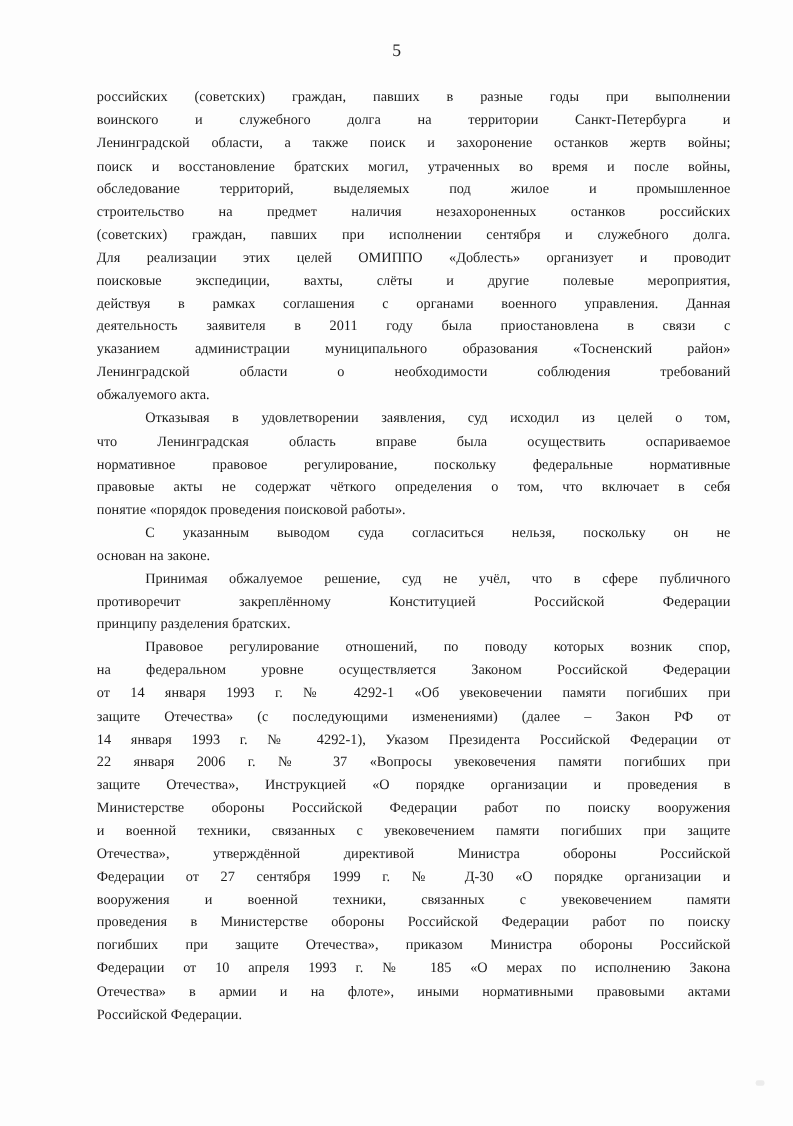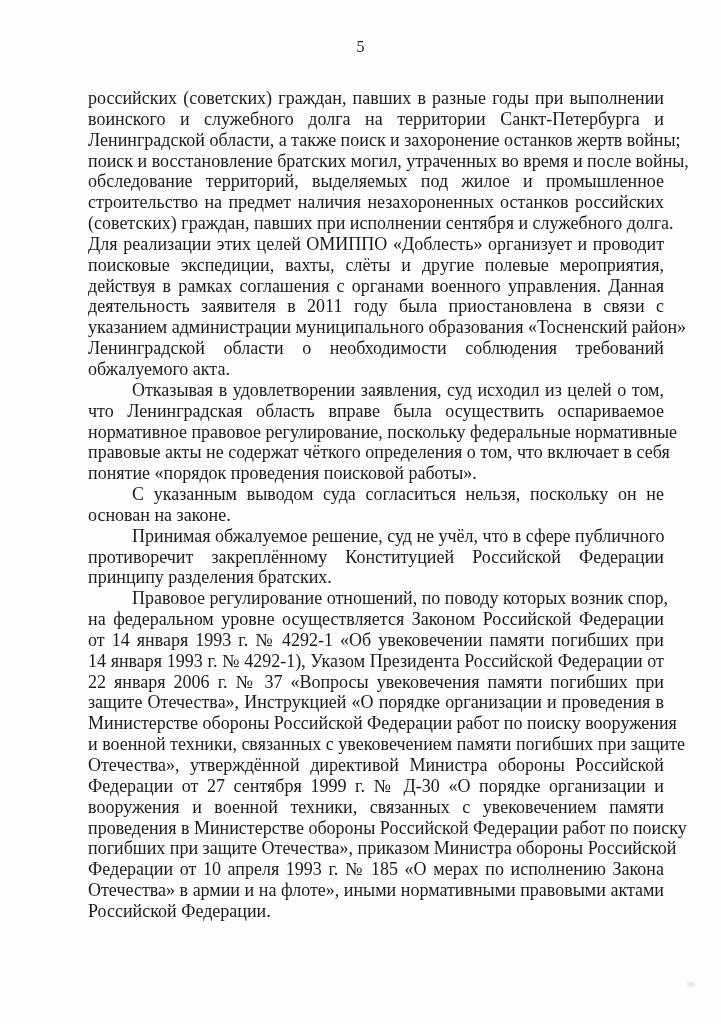--- a/index.html
+++ b/index.html
@@ -5,22 +5,22 @@
   html, body { margin: 0; padding: 0; background: #ffffff; }
   body { width: 721px; height: 1024px; position: relative; overflow: hidden; }
   .page {
     position: absolute; left: 0; top: 0; width: 721px; height: 1024px; background: #fdfdfd;
   }
   .page-number {
     position: absolute; left: 0; width: 721px; top: 38px; text-align: center;
     font-family: "Liberation Serif", serif; font-size: 16px; color: #222;
   }
   .body {
-    position: absolute; left: 88px; top: 88px; width: 576px;
-    font-family: "Liberation Serif", serif; font-size: 18px; line-height: 20.85px;
+    position: absolute; left: 88px; top: 78px; width: 576px;
+    font-family: "Liberation Serif", serif; font-size: 13px; line-height: 20.85px;
     color: #1a1a1a; text-align: justify;
   }
   .para { margin: 0; text-indent: 0; }
   .line { display: block; text-align: justify; text-align-last: justify; white-space: nowrap; }
   .line.last { text-align-last: left; }
   .scan-mark { position: absolute; right: 26px; top: 982px; width: 8px; height: 5px; background: #ececec; border-radius: 2px; }
 </style>
 </head>
 <body>
 
@@ -56,20 +56,21 @@
       </div>
       <div class="para">
         <span class="line" style="text-indent: 44px;">Принимая обжалуемое решение, суд не учёл, что в сфере публичного</span>
         <span class="line">противоречит закреплённому Конституцией Российской Федерации</span>
         <span class="line last">принципу разделения братских.</span>
       </div>
       <div class="para">
         <span class="line" style="text-indent: 44px;">Правовое регулирование отношений, по поводу которых возник спор,</span>
         <span class="line">на федеральном уровне осуществляется Законом Российской Федерации</span>
         <span class="line">от 14 января 1993 г. № 4292-1 «Об увековечении памяти погибших при</span>
+        <span class="line">защите Отечества» (с последующими изменениями) (далее – Закон РФ от</span>
         <span class="line">14 января 1993 г. № 4292-1), Указом Президента Российской Федерации от</span>
         <span class="line">22 января 2006 г. № 37 «Вопросы увековечения памяти погибших при</span>
         <span class="line">защите Отечества», Инструкцией «О порядке организации и проведения в</span>
         <span class="line">Министерстве обороны Российской Федерации работ по поиску вооружения</span>
         <span class="line">и военной техники, связанных с увековечением памяти погибших при защите</span>
         <span class="line">Отечества», утверждённой директивой Министра обороны Российской</span>
         <span class="line">Федерации от 27 сентября 1999 г. № Д-30 «О порядке организации и</span>
         <span class="line">вооружения и военной техники, связанных с увековечением памяти</span>
         <span class="line">проведения в Министерстве обороны Российской Федерации работ по поиску</span>
         <span class="line">погибших при защите Отечества», приказом Министра обороны Российской</span>

